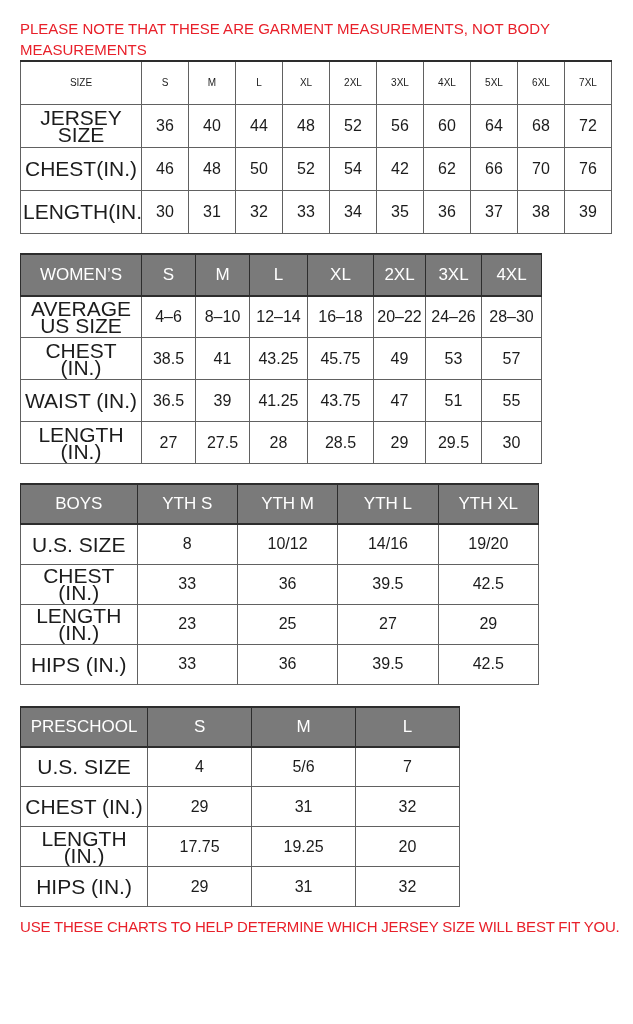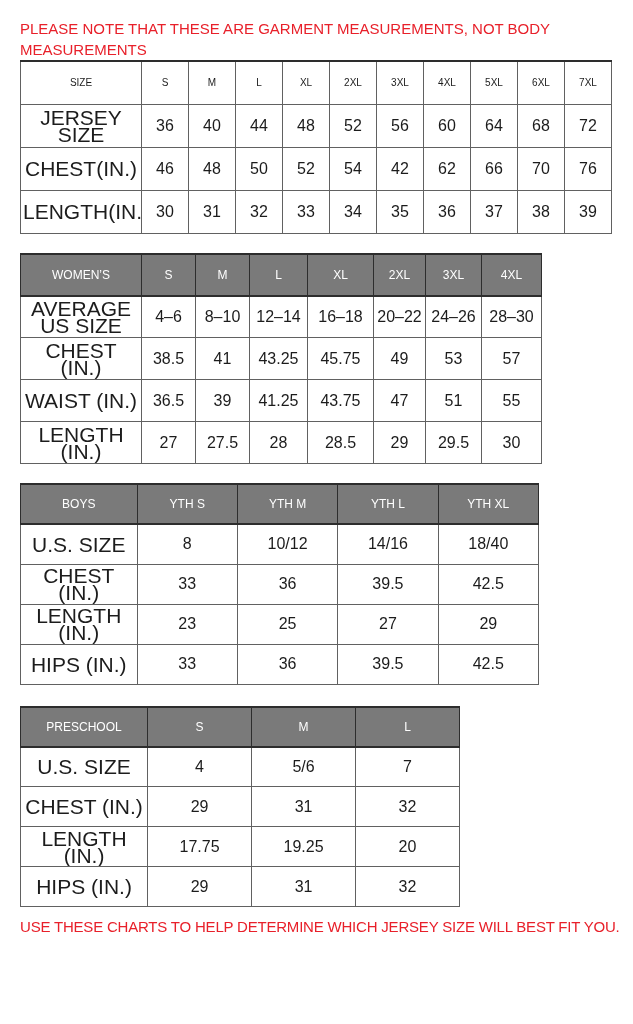--- a/index.html
+++ b/index.html
@@ -45,21 +45,21 @@
   table.tbl th,table.tbl td{
     border:1px solid var(--blight);
     text-align:center;vertical-align:middle;
     padding:0 2px;font-weight:400;color:var(--text);
     overflow:hidden;
   }
   table.tbl th{font-size:10px;}
   table.tbl td{font-size:16px;}
   table.tbl td.lab{font-size:21px;line-height:17px;}
   table.tbl th.gray{
-    background:var(--gray);color:#ffffff;font-size:12px;
+    background:var(--gray);color:#ffffff;font-size:17px;
     border:1px solid var(--bdark);border-top-width:2px;border-bottom-width:2px;
   }
 
   
   .t-mens{width:592px;border-top:2px solid var(--bdark);}
   .t-mens tr{height:43px;}
   .t-mens th:first-child{width:121px;}
   .t-mens th{width:47px;}
 
   
@@ -225,21 +225,21 @@
           <th class="gray">YTH L</th>
           <th class="gray">YTH XL</th>
         </tr>
       </thead>
       <tbody>
         <tr>
           <td class="lab">U.S. SIZE</td>
           <td>8</td>
           <td>10/12</td>
           <td>14/16</td>
-          <td>18/40</td>
+          <td>19/20</td>
         </tr>
         <tr>
           <td class="lab">CHEST (IN.)</td>
           <td>33</td>
           <td>36</td>
           <td>39.5</td>
           <td>42.5</td>
         </tr>
         <tr>
           <td class="lab">LENGTH (IN.)</td>

